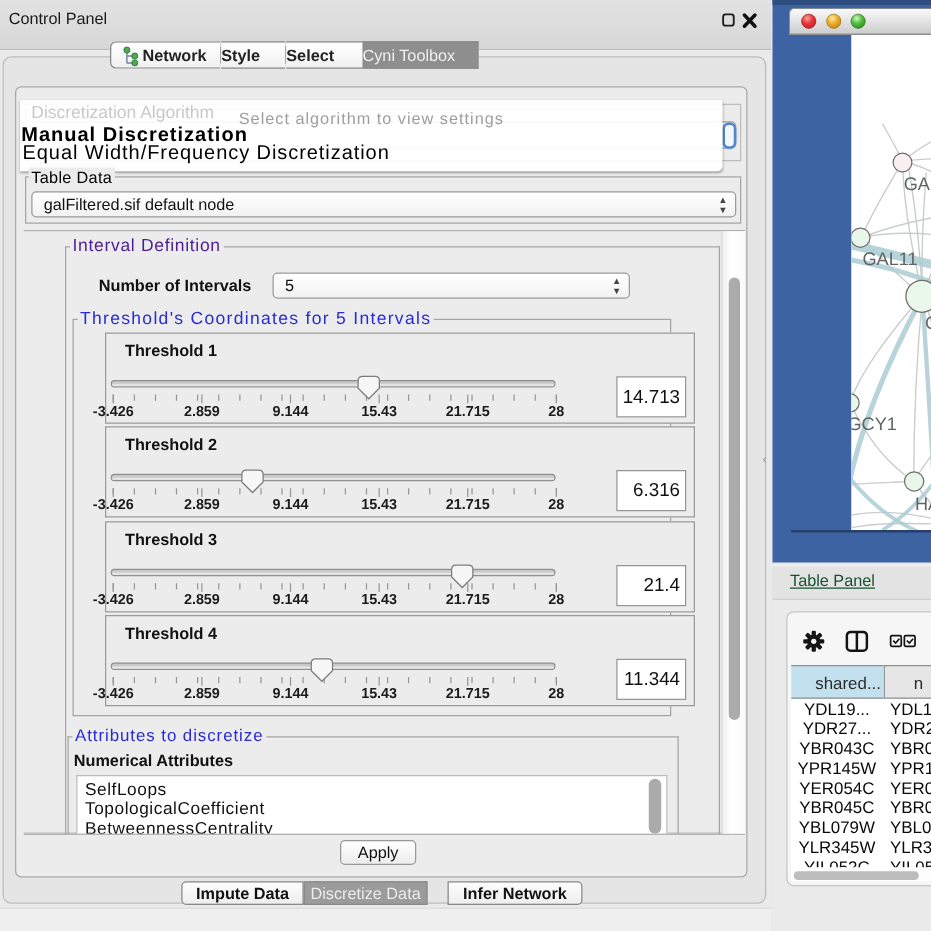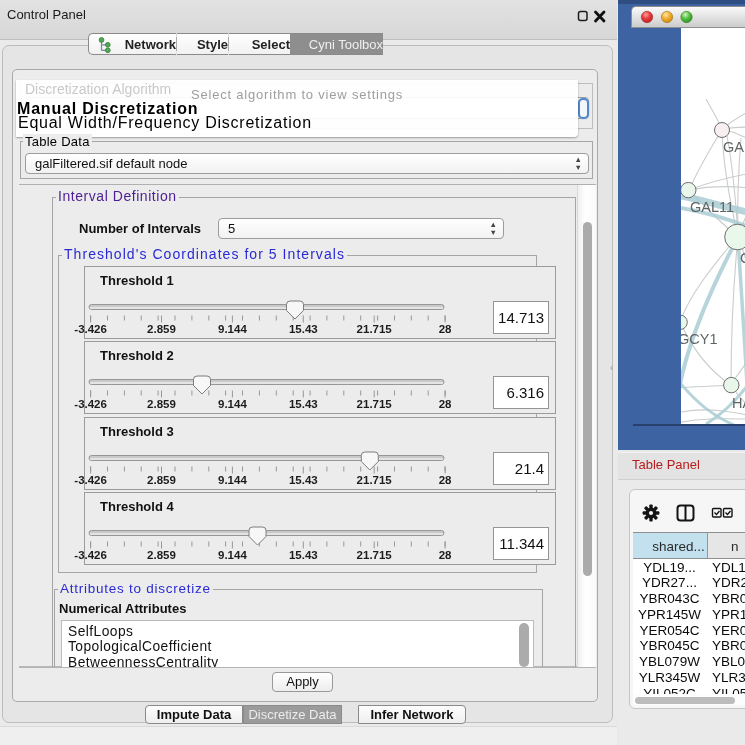--- a/index.html
+++ b/index.html
@@ -12,21 +12,21 @@
   #titlebar .t { position:absolute; left:7px; top:7px; font-size:13px; color:#1a1a1a; }
   #leftbg { left:0; top:26px; width:617px; height:719px; background:#eaeaea; }
   #tabpane { left:2px; top:45px; width:611px; height:678px; border:1px solid #bdbdbd;
     border-radius:7px; background:#e5e5e5; }
   #cyni { left:12px; top:69px; width:586px; height:633px; border:1px solid #a9a9a9;
     border-radius:5px; background:#ececec; }
   
   .tabrow { top:33px; height:22px; display:flex; }
   .tab { height:22px; line-height:21px; font-size:13px; font-weight:bold; color:#222;
     background:linear-gradient(#ffffff,#f1f1f1); border-top:1px solid #8a8a8a;
-    border-bottom:1px solid #8a8a8a; padding:0 13px; text-align:right; }
+    border-bottom:1px solid #8a8a8a; padding:0 13px; text-align:left; }
   .tab.sel { background:#8e8e8e; color:#efefef; font-weight:normal; }
   .sep { width:1px; background:#aaa; height:14px; margin-top:4px; }
   
   .group { position:absolute; border:1px solid #a5a5a5; }
   .group > span { position:absolute; top:-8px; left:3px; background:#ececec;
     padding:0 2px; font-size:13px; line-height:15px; }
   
   .combo { position:absolute; background:linear-gradient(#ffffff,#f2f2f2);
     border:1px solid #9c9c9c; border-radius:4px; font-size:13px; color:#111; }
   .combo .cv { position:absolute; left:9px; top:2px; }
@@ -204,21 +204,21 @@
 <div class="vsb-thumb" style="left:582.5px;top:222px;width:9.5px;height:354px;background:#ababab;border-radius:5px;"></div>
 
 <div class="abs" id="apply">Apply</div>
 <div class="btab" style="left:145px;width:98px;border-radius:4px 0 0 4px;">Impute Data</div>
 <div class="btab" style="left:243px;width:99px;background:#9b9b9b;color:#ececec;font-weight:normal;">Discretize Data</div>
 <div class="btab" style="left:358px;width:108px;border-radius:0 4px 4px 0;">Infer Network</div>
 <div class="abs" style="left:0;top:726px;width:617px;height:19px;background:#efefef;border-top:1px solid #d9d9d9;"></div>
 
 <div class="abs" id="rightblue"></div>
 <div class="abs" id="tptitle">
-    <span style="position:absolute;left:14px;top:4px;font-size:13px;color:#b91c1c;">Table Panel</span>
+    <span style="position:absolute;left:14px;top:4px;font-size:13px;color:#14532d;text-decoration:underline;">Table Panel</span>
   </div>
 <div class="abs" id="rbg"></div>
 <div id="network">
 
 <div class="abs" style="left:618px;top:0;width:127px;height:4px;background:#2e4d80;"></div>
 <div class="abs" style="left:631px;top:6px;width:114px;height:22px;border-radius:5px 0 0 0;background:linear-gradient(#fafafa,#cccccc);border:1px solid #8f8f8f;border-right:none;"></div>
 <svg class="abs" style="left:631px;top:6px;" width="70" height="22" viewBox="0 0 70 22">
  <defs>
   <radialGradient id="rg" cx="0.4" cy="0.3" r="0.8">
           <stop offset="0" stop-color="#ff9f9a"></stop>

